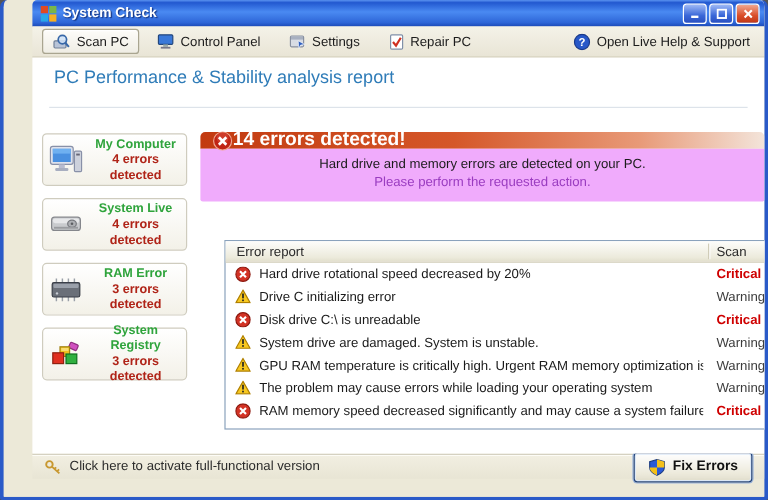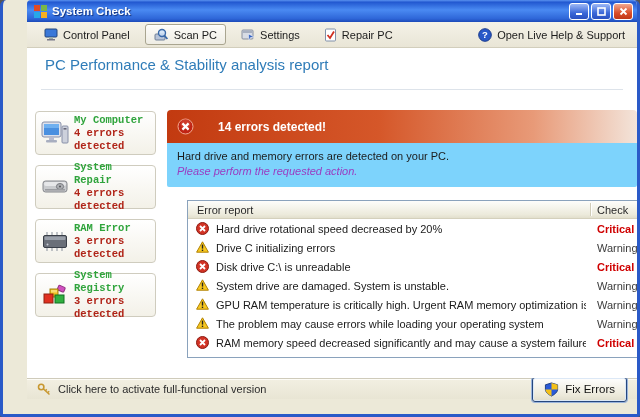--- a/index.html
+++ b/index.html
@@ -43,48 +43,48 @@
     border:1px solid transparent; border-radius:3px; color:#1c1c1c; cursor:default;
   }
   .tool-item.active{
     background:linear-gradient(180deg,#fdfcf9,#efede4);
     border:1px solid #a9a590;
     box-shadow:inset 0 1px 0 #fff;
   }
   .tool-help{ margin-left:auto; display:flex; align-items:center; gap:5px; padding:3px 4px; }
 
   
-  .main{ position:relative; height:330px; background:#fff; }
+  .main{ position:relative; height:330px; background:#fff;text-align:center; }
   .page-title{ position:absolute; left:18px; top:8px; font-size:15px; color:#2f7cb8; }
   .title-divider{ position:absolute; left:14px; right:14px; top:41px; border-top:1px solid #dde3ea; }
 
   
-  .sidebar{ position:absolute; left:8px; top:63px; width:121px; display:flex; flex-direction:column; gap:10px;font-family:Liberation Mono, monospace; }
+  .sidebar{ position:absolute; left:8px; top:63px; width:121px; display:flex; flex-direction:column; gap:10px; }
   .side-card{
     height:44px; border:1px solid #cfccbe; border-radius:4px;
     background:linear-gradient(180deg,#ffffff,#f3f1e8);
     display:flex; align-items:center; padding:2px 3px; gap:3px; cursor:default;
   }
   .side-card .icon-box{ width:32px; flex:0 0 auto; display:flex; justify-content:center; }
   .side-title{ color:#2fa43c; font-weight:bold; font-size:10.5px; line-height:13px; }
   .side-status{ color:#b02418; font-weight:bold; font-size:10.5px; line-height:13px; }
 
   
   .banner{ position:absolute; left:140px; top:62px; width:470px; }
   .banner-head{
-    height:33px; border-radius:4px 4px 0 0; display:flex; align-items:center; gap:24px;
+    height:14px; border-radius:4px 4px 0 0; display:flex; align-items:center; gap:0;
     padding:0 10px;
     background:linear-gradient(90deg,#c23a10 0%,#d55729 45%,#e89a78 78%,#f3e4da 100%);
-    color:#fff; font-weight:bold; font-size:12px;
+    color:#fff; font-weight:bold; font-size:16px;
   }
   .banner-body{
-    height:44px; background:#7dd3fc; padding:6px 10px; line-height:15px; font-size:11px;
+    height:44px; background:#f0abfc; padding:6px 10px; line-height:15px; font-size:11px;
     border-radius:0 0 2px 2px;
   }
-  .banner-line2{ color:#9a3cc0; cursor:default;font-style:italic; }
+  .banner-line2{ color:#9a3cc0; cursor:default; }
 
   
   .error-list{
     position:absolute; left:140px; top:152px; width:470px; height:158px;
     border:1px solid #8aa2bc; background:#fff;margin-left:20px;
   }
   .list-head{
     position:relative; height:18px; width:calc(100% - 17px);
     background:linear-gradient(180deg,#fdfdfb,#eceadb 80%,#e2dfcd);
     border-bottom:1px solid #d4d0bc; cursor:default;
@@ -124,21 +124,21 @@
 
   
   .footer{
     height:21px; display:flex; align-items:center; padding:0 10px; gap:7px;
     background:linear-gradient(180deg,#f2efe2,#e8e5d4);
     border-top:1px solid #cfcbbb; box-shadow:inset 0 1px 0 #fdfcf6;
   }
   .activate{ display:flex; align-items:center; gap:6px; color:#2c2c2c; cursor:default; }
   .fix-btn{
     margin-left:auto; height:25px; padding:0 11px; display:flex; align-items:center; gap:6px;
-    font-family:"Liberation Sans", sans-serif; font-weight:normal; font-size:11.5px; color:#111;
+    font-family:"Liberation Sans", sans-serif; font-weight:bold; font-size:11.5px; color:#111;
     background:linear-gradient(180deg,#fefefe,#ece9da 75%,#e0ddcc);
     border:1px solid #26477e; border-radius:3px;
     box-shadow:0 0 0 1px #9ab4dc, inset 0 0 0 1px #dce8f6;
     cursor:default;
   }
 </style>
 </head>
 <body>
 
 <div class="window">
@@ -162,35 +162,35 @@
         </svg>
     </div>
     <div class="winbtn close">
       <svg width="9" height="9">
           <path d="M1.5 1.5 L7.5 7.5 M7.5 1.5 L1.5 7.5" stroke="#fff" stroke-width="1.8"></path>
         </svg>
     </div>
   </div>
 
   <div class="toolbar">
+    <div class="tool-item active">
+      <svg width="15" height="13">
+        <rect x="1" y="6" width="10" height="6" rx="1" fill="#b8c4d8" stroke="#708098"></rect>
+        <circle cx="8" cy="5" r="3.5" fill="#cfe2f8" fill-opacity="0.85" stroke="#3868a8" stroke-width="1.4"></circle>
+        <line x1="10.4" y1="7.6" x2="13.4" y2="11" stroke="#3868a8" stroke-width="1.7"></line>
+      </svg>
+      <span>Scan PC</span>
+    </div>
     <div class="tool-item">
       <svg width="14" height="13">
         <rect x="1" y="1" width="12" height="8" rx="1" fill="#3a78d8" stroke="#24477c"></rect>
         <rect x="5" y="9" width="4" height="2" fill="#9aa"></rect>
           <rect x="3" y="11" width="8" height="1.5" fill="#778"></rect>
       </svg>
       <span>Control Panel</span>
-    </div>
-    <div class="tool-item active">
-      <svg width="15" height="13">
-        <rect x="1" y="6" width="10" height="6" rx="1" fill="#b8c4d8" stroke="#708098"></rect>
-        <circle cx="8" cy="5" r="3.5" fill="#cfe2f8" fill-opacity="0.85" stroke="#3868a8" stroke-width="1.4"></circle>
-        <line x1="10.4" y1="7.6" x2="13.4" y2="11" stroke="#3868a8" stroke-width="1.7"></line>
-      </svg>
-      <span>Scan PC</span>
     </div>
     <div class="tool-item">
       <svg width="14" height="13">
         <rect x="1" y="2" width="11" height="9" rx="1" fill="#d8dce4" stroke="#8890a0"></rect>
         <rect x="1.5" y="2.5" width="10" height="2.5" fill="#a8b0c0"></rect>
         <path d="M7.5 6 L13 9 L9.5 9.6 L8 12.5 Z" fill="#3060c0" stroke="#fff" stroke-width="0.5"></path>
       </svg>
       <span>Settings</span>
     </div>
     <div class="tool-item">
@@ -235,21 +235,21 @@
         <span class="icon-box">
           <svg width="28" height="22" viewBox="0 0 28 22">
             <rect x="2" y="5" width="24" height="11" rx="2.5" fill="#c9cbce" stroke="#85878c"></rect>
             <rect x="3" y="6" width="22" height="4" rx="2" fill="#e6e7e9"></rect>
             <ellipse cx="19" cy="10.5" rx="3.6" ry="3" fill="#aeb0b4" stroke="#77797e"></ellipse>
             <circle cx="19" cy="10.5" r="1.1" fill="#5c5e62"></circle>
             <rect x="4" y="13" width="20" height="1.6" fill="#9a9ca0"></rect>
           </svg>
         </span>
         <span>
-          <div class="side-title">System Repair</div>
+          <div class="side-title">System Live</div>
           <div class="side-status">4 errors detected</div>
         </span>
       </div>
       <div class="side-card">
         <span class="icon-box">
           <svg width="30" height="23" viewBox="0 0 30 23">
             <g stroke="#9aa0a8" stroke-width="1.2">
               <line x1="7" y1="2" x2="7" y2="6"></line>
                 <line x1="12" y1="2" x2="12" y2="6"></line>
                 <line x1="17" y1="2" x2="17" y2="6"></line>
@@ -298,21 +298,21 @@
       <div class="banner-body">
         <div>Hard drive and memory errors are detected on your PC.</div>
         <div class="banner-line2">Please perform the requested action.</div>
       </div>
     </div>
 
     <div class="error-list">
       <div class="list-head">
         <span class="h-report">Error report</span>
         <span class="h-sep"></span>
-        <span class="h-type">Check</span>
+        <span class="h-type">Scan</span>
       </div>
       <div class="rows">
 
         <div class="row" data-severity="critical">
           <span class="sev-icon">
             <svg class="crit" width="13" height="13">
                 <circle cx="6.5" cy="6.5" r="6" fill="#d23325" stroke="#8c1a10"></circle>
                 <path d="M4 4 L9 9 M9 4 L4 9" stroke="#fff" stroke-width="1.8"></path>
               </svg>
 
@@ -323,21 +323,21 @@
 
         <div class="row" data-severity="warning">
           <span class="sev-icon">
 
             <svg class="warn" width="13" height="12">
                 <path d="M6.5 0.8 L12.4 11.2 H0.6 Z" fill="#f8c820" stroke="#b08000"></path>
                 <rect x="5.8" y="3.6" width="1.4" height="4" fill="#222"></rect>
                 <rect x="5.8" y="8.6" width="1.4" height="1.4" fill="#222"></rect>
               </svg>
           </span>
-          <span class="row-text">Drive C initializing errors</span>
+          <span class="row-text">Drive C initializing error</span>
           <span class="row-type">Warning</span>
         </div>
 
         <div class="row" data-severity="critical">
           <span class="sev-icon">
             <svg class="crit" width="13" height="13">
                 <circle cx="6.5" cy="6.5" r="6" fill="#d23325" stroke="#8c1a10"></circle>
                 <path d="M4 4 L9 9 M9 4 L4 9" stroke="#fff" stroke-width="1.8"></path>
               </svg>
 

